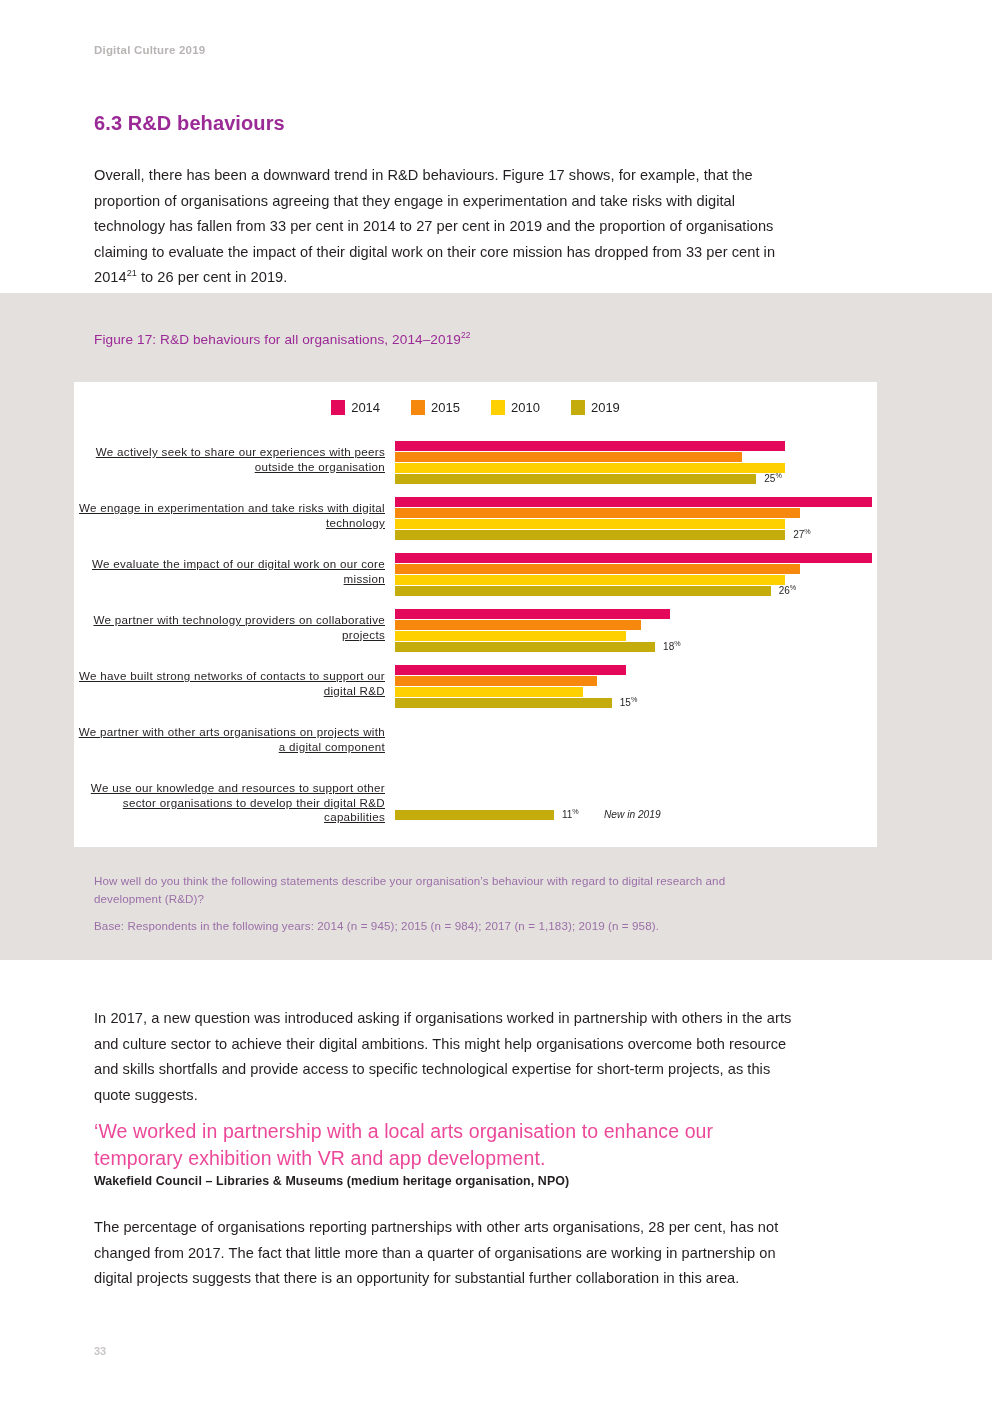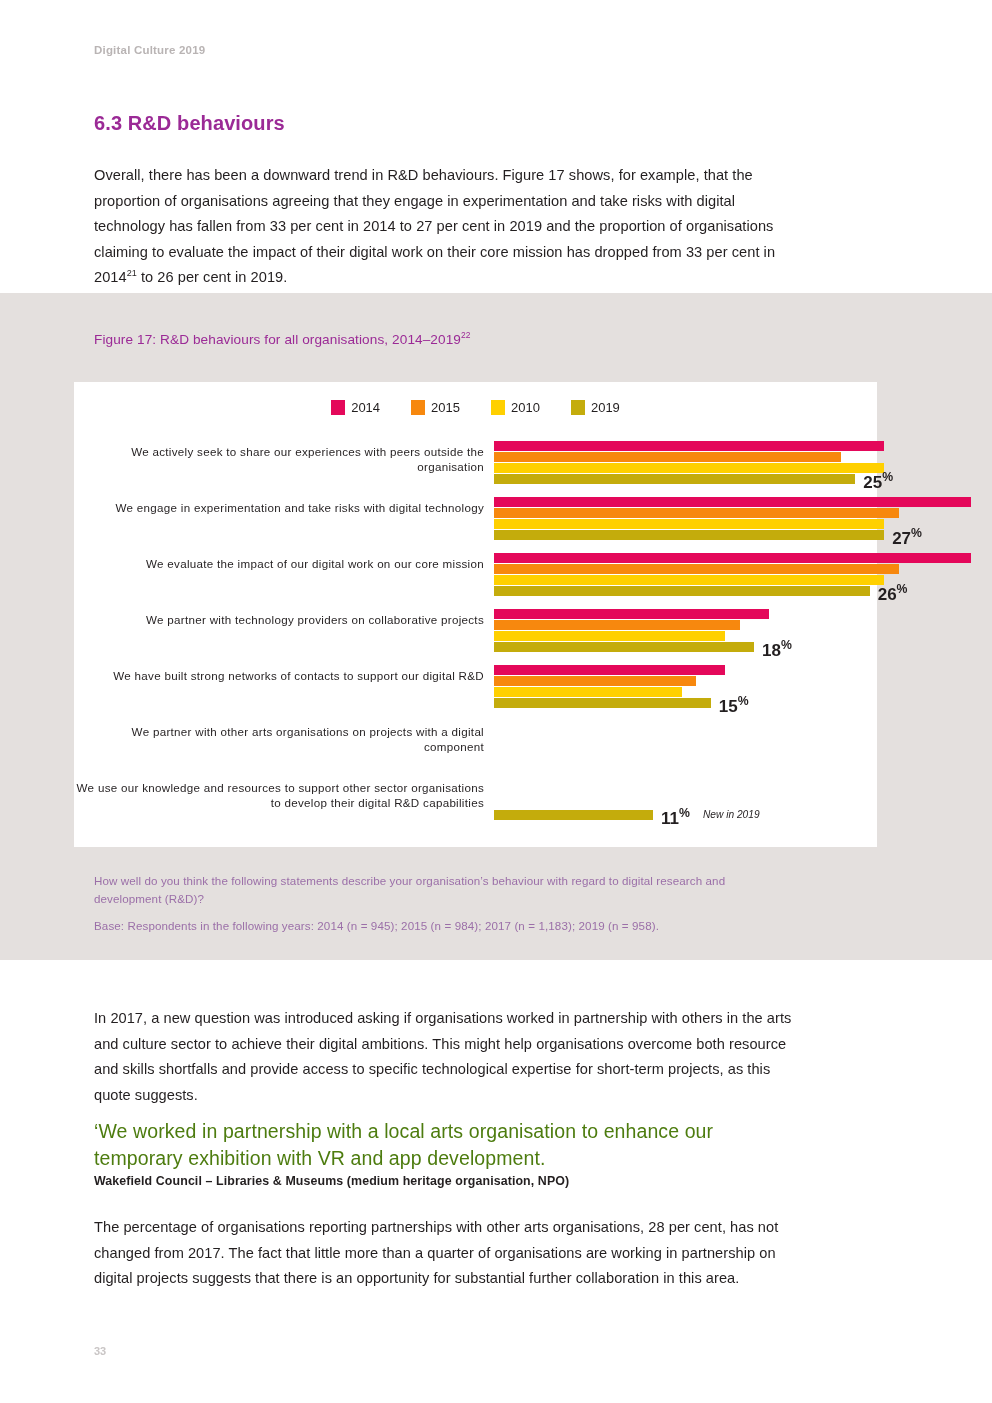--- a/index.html
+++ b/index.html
@@ -110,29 +110,30 @@
     width: 803px;
   }
   .chart-row {
     position: relative;
     height: 56px;
     margin-bottom: 0px;
     display: flex;
     align-items: flex-start;
   }
   .row-label {
-    width: 420px;
+    width: 321px;
     text-align: right;
     padding-right: 10px;
     font-size: 11.6px;
     line-height: 14.6px;
     color: #231f20;
     letter-spacing: 0.3px;
     box-sizing: border-box;
     padding-top: 7px;
+    text-decoration: underline;
   }
   .row-bars {
     position: relative;
     flex: 1;
     padding-top: 3px;
   }
   .bar-line {
     position: relative;
     height: 10px;
     margin-bottom: 1px;
@@ -140,24 +141,23 @@
   .bar {
     position: absolute;
     left: 0;
     top: 0;
     height: 10px;
     display: block;
   }
   .bar-value {
     position: absolute;
     top: -1px;
-    font-size: 17px;
+    font-size: 10px;
     color: #231f20;
     white-space: nowrap;
-    font-weight: bold;
   }
   .bar-value sup { font-size: 0.72em; }
   .bar-note {
     position: absolute;
     top: -1px;
     font-size: 10.2px;
     font-style: italic;
     color: #231f20;
     white-space: nowrap;
   }
@@ -176,21 +176,21 @@
   .note-base { top: 917px; }
 
   
   .pull-quote {
     position: absolute;
     left: 94px;
     top: 1118px;
     width: 700px;
     font-size: 19.5px;
     line-height: 27px;
-    color: #4d7c0f;
+    color: #ec4899;
     letter-spacing: 0.1px;
   }
   .quote-attrib {
     position: absolute;
     left: 94px;
     top: 1174px;
     font-size: 12.4px;
     font-weight: 700;
     color: #231f20;
     letter-spacing: 0.1px;

